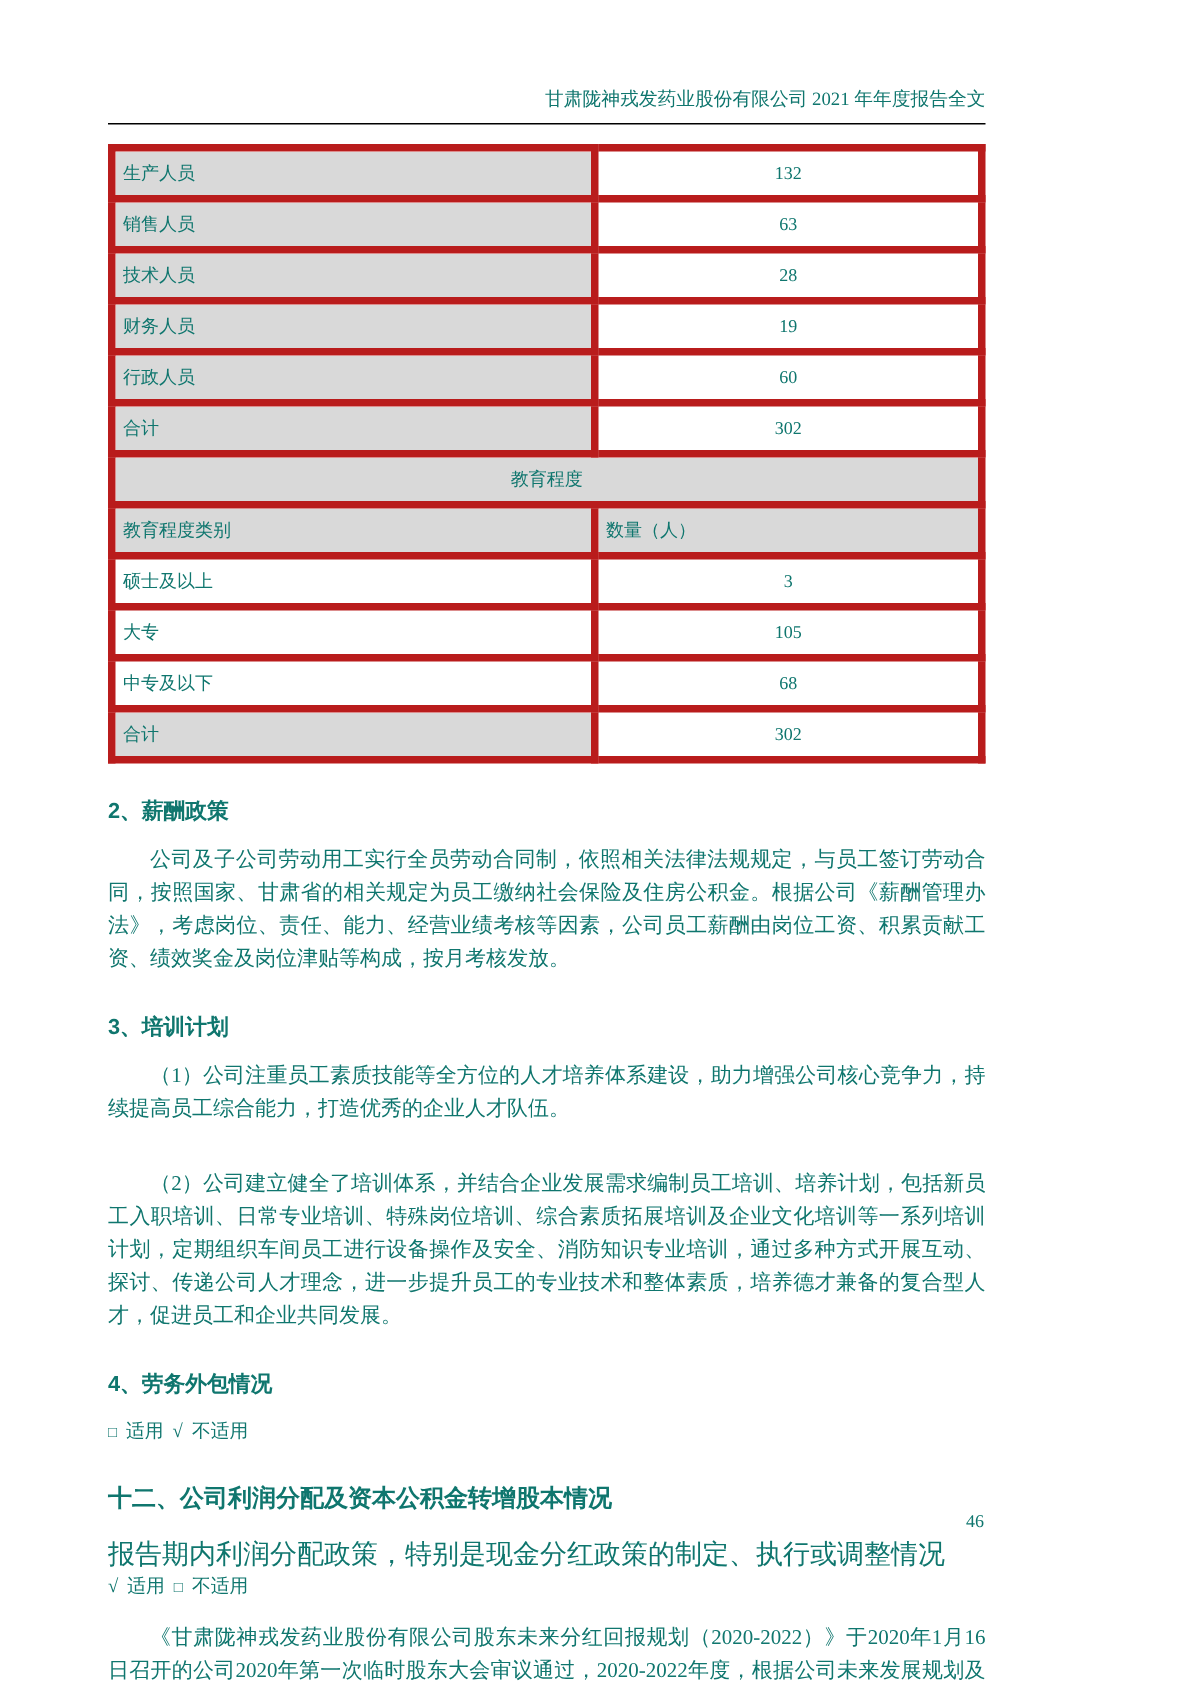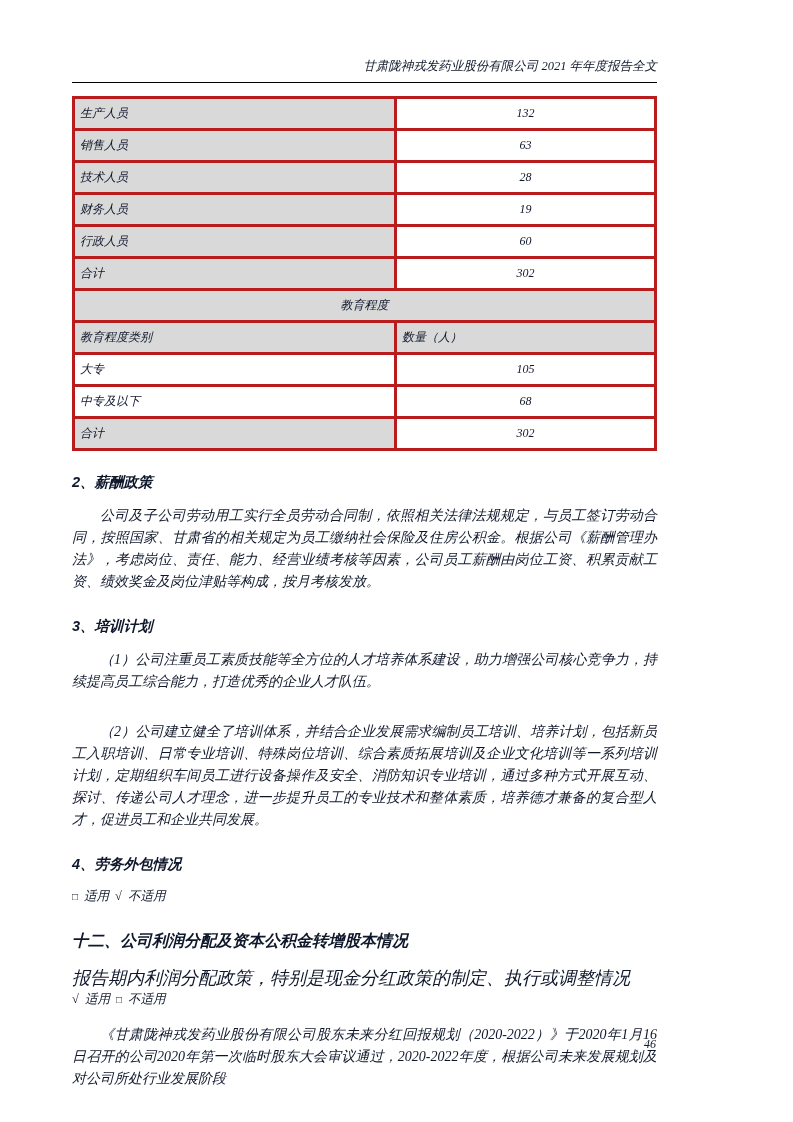--- a/index.html
+++ b/index.html
@@ -1,43 +1,42 @@
 <!DOCTYPE html>
 <html><head>
 <meta charset="utf-8">
 <style>
   html,body { margin:0; padding:0; background:#ffffff; }
   .page {
     position:relative;
     width:730px; height:1122px;
     background:#ffffff;
-    color:#0f172a;
+    color:#0f766e;
     font-family:"Liberation Serif","DejaVu Serif",serif;
     overflow:hidden;
-    font-style:italic;
   }
   .content { margin:0 73px 0 72px; }
 
   .doc-header {
     padding-top:58px;
     padding-bottom:7px;
     text-align:right;
     font-size:12.5px;
     border-bottom:1.5px solid #000000;
   }
 
   table.emp {
     width:100%;
     border-collapse:collapse;
     table-layout:fixed;
     margin-top:13px;
     font-size:12px;
   }
   table.emp td {
-    border:3px solid #b91c1c;
+    border:5px solid #b91c1c;
     padding:6px 5px;
     vertical-align:middle;
     overflow:hidden;
     white-space:nowrap;
   }
   table.emp col.c1 { width:322px; }
   table.emp td.shade { background:#d9d9d9; }
   table.emp td.val  { text-align:center; }
   table.emp td.span-head { text-align:center; }
 
@@ -71,21 +70,21 @@
     margin:14px 0 0 0;
   }
   .applicability.tight { margin-top:3px; }
   .applicability span { margin-right:6px; }
   .cb { font-size:10px; }
   .h-sub.gap-lg { margin-top:24px; }
 
   .page-num {
     position:absolute;
     right:74px;
-    top:1037px;
+    top:1007px;
     font-size:12px;
   }
 </style>
 </head>
 <body>
 
 <div class="page">
   <div class="content">
 
     <div class="doc-header">甘肃陇神戎发药业股份有限公司 2021 年年度报告全文</div>
@@ -121,20 +120,24 @@
           <td class="val">302</td>
         </tr>
         <tr>
           <td class="shade span-head" colspan="2">教育程度</td>
         </tr>
         <tr>
           <td class="shade">教育程度类别</td>
           <td class="shade">数量（人）</td>
         </tr>
         <tr>
+          <td>硕士及以上</td>
+          <td class="val">3</td>
+        </tr>
+        <tr>
           <td>大专</td>
           <td class="val">105</td>
         </tr>
         <tr>
           <td>中专及以下</td>
           <td class="val">68</td>
         </tr>
         <tr>
           <td class="shade">合计</td>
           <td class="val">302</td>

